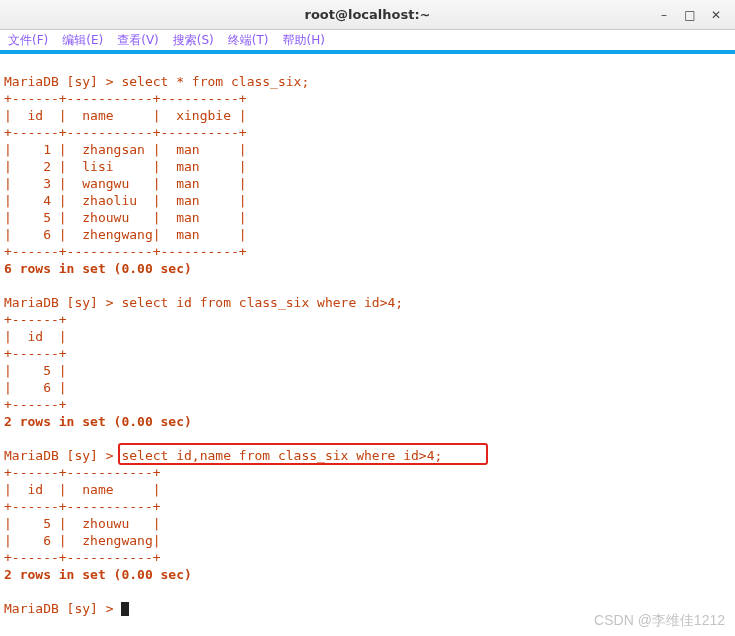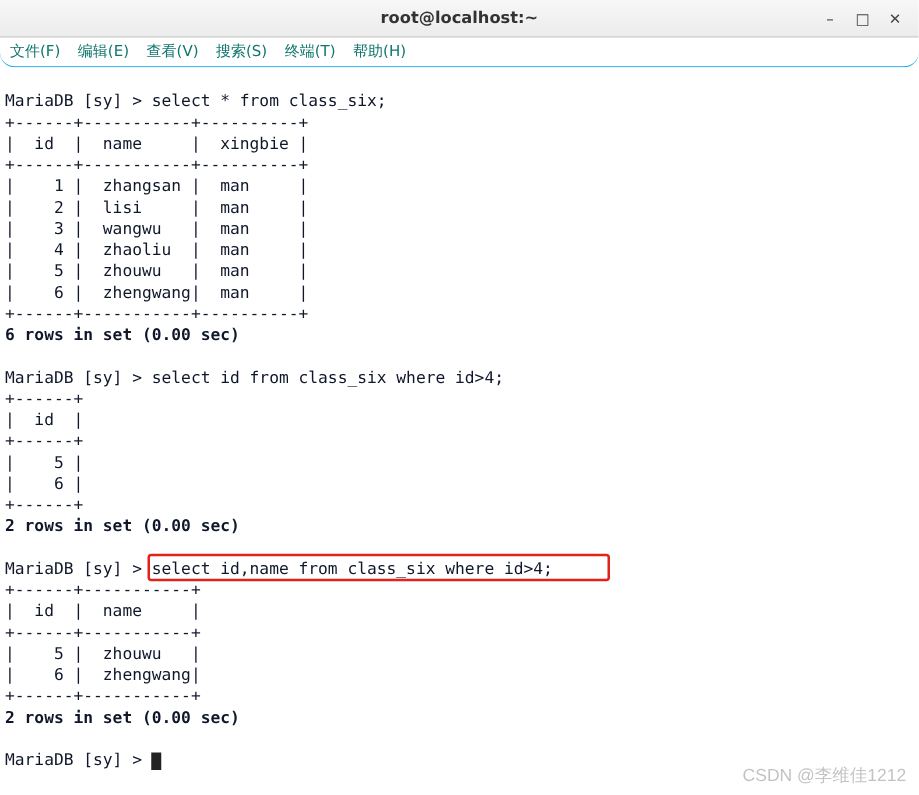--- a/index.html
+++ b/index.html
@@ -47,32 +47,31 @@
     color: #444;
     cursor: pointer;
   }
   .menubar {
     height: 24px;
     display: flex;
     align-items: center;
     gap: 14px;
     padding: 0 8px;
     font-size: 12px;
-    color: #0f766e;
-    border-bottom: 1px solid #0ea5e9;
-    border-radius: 12px;
+    color: #8b5cf6;
+    border-bottom: 4px solid #0ea5e9;
   }
   .menu-item { cursor: pointer; }
   .terminal {
     font-family: "DejaVu Sans Mono", "Courier New", monospace;
     font-size: 13px;
     line-height: 17px;
     white-space: pre;
     padding: 2px 4px;
-    color: #0f172a;
+    color: #c2410c;
     position: relative;
   }
   .bold { font-weight: bold; }
   .highlight-box {
     position: absolute;
     border: 2px solid #e2231a;
     border-radius: 3px;
     pointer-events: none;
   }
   .cursor-block {

